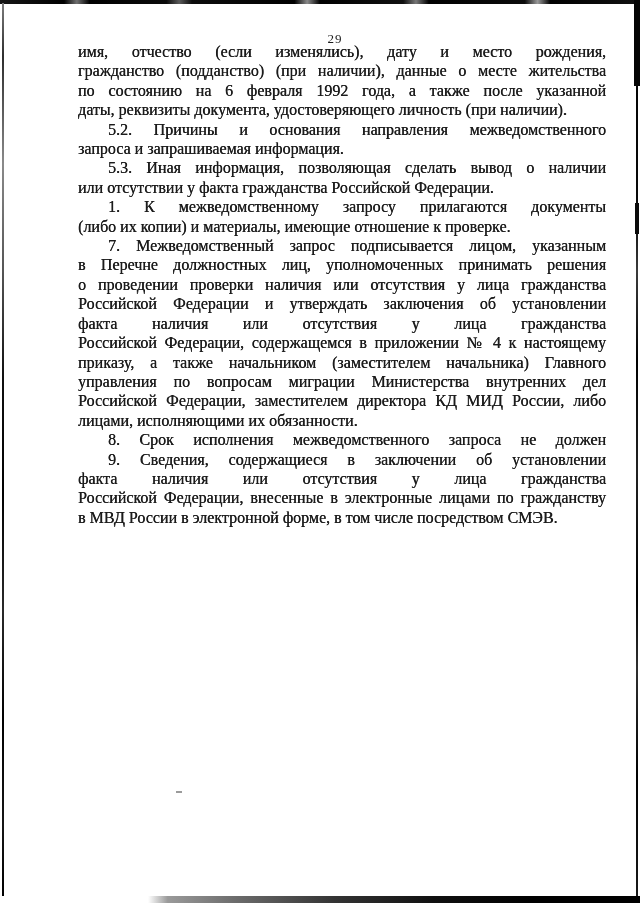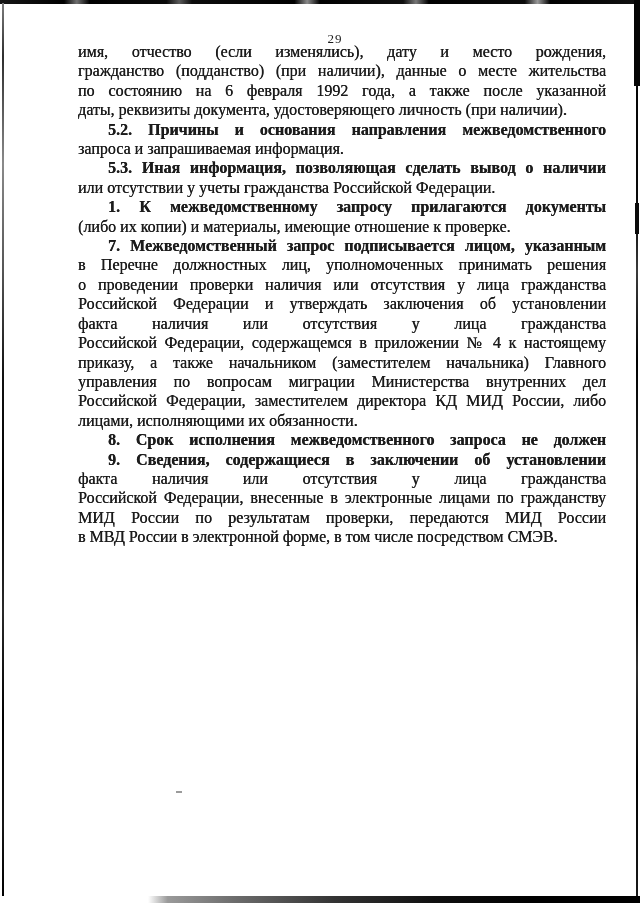--- a/index.html
+++ b/index.html
@@ -72,21 +72,21 @@
     font-size: 16px;
     line-height: 19.4px;
     text-shadow: 0.3px 0 0 currentColor; 
   }
   .para { margin: 0; padding: 0; }
   .ln {
     text-align: justify;
     text-align-last: justify;
   }
   .ln.end { text-align-last: left; }
-  .ln.first-indent { padding-left: 30px; font-weight: bold; }
+  .ln.first-indent { padding-left: 30px; }
 </style>
 </head>
 <body>
 
 <div class="page">
 
   <div class="scan-top"></div>
   <div class="scan-left"></div>
   <div class="scan-right-thin"></div>
   <div class="scan-right-blob-top"></div>
@@ -102,21 +102,21 @@
         <div class="ln">гражданство (подданство) (при наличии), данные о месте жительства</div>
         <div class="ln">по состоянию на 6 февраля 1992 года, а также после указанной</div>
         <div class="ln end">даты, реквизиты документа, удостоверяющего личность (при наличии).</div>
       </div>
       <div class="para">
         <div class="ln first-indent">5.2. Причины и основания направления межведомственного</div>
         <div class="ln end">запроса и запрашиваемая информация.</div>
       </div>
       <div class="para">
         <div class="ln first-indent">5.3. Иная информация, позволяющая сделать вывод о наличии</div>
-        <div class="ln end">или отсутствии у учеты гражданства Российской Федерации.</div>
+        <div class="ln end">или отсутствии у факта гражданства Российской Федерации.</div>
       </div>
       <div class="para">
         <div class="ln first-indent">1. К межведомственному запросу прилагаются документы</div>
         <div class="ln end">(либо их копии) и материалы, имеющие отношение к проверке.</div>
       </div>
       <div class="para">
         <div class="ln first-indent">7. Межведомственный запрос подписывается лицом, указанным</div>
         <div class="ln">в Перечне должностных лиц, уполномоченных принимать решения</div>
         <div class="ln">о проведении проверки наличия или отсутствия у лица гражданства</div>
         <div class="ln">Российской Федерации и утверждать заключения об установлении</div>
@@ -127,18 +127,17 @@
         <div class="ln">Российской Федерации, заместителем директора КД МИД России, либо</div>
         <div class="ln end">лицами, исполняющими их обязанности.</div>
       </div>
       <div class="para">
         <div class="ln first-indent">8. Срок исполнения межведомственного запроса не должен</div>
       </div>
       <div class="para">
         <div class="ln first-indent">9. Сведения, содержащиеся в заключении об установлении</div>
         <div class="ln">факта наличия или отсутствия у лица гражданства</div>
         <div class="ln">Российской Федерации, внесенные в электронные лицами по гражданству</div>
-        <div class="ln">МИД России по результатам проверки, передаются МИД России</div>
         <div class="ln end">в МВД России в электронной форме, в том числе посредством СМЭВ.</div>
       </div>
     </div>
 
 </div>
 
 </body></html>

